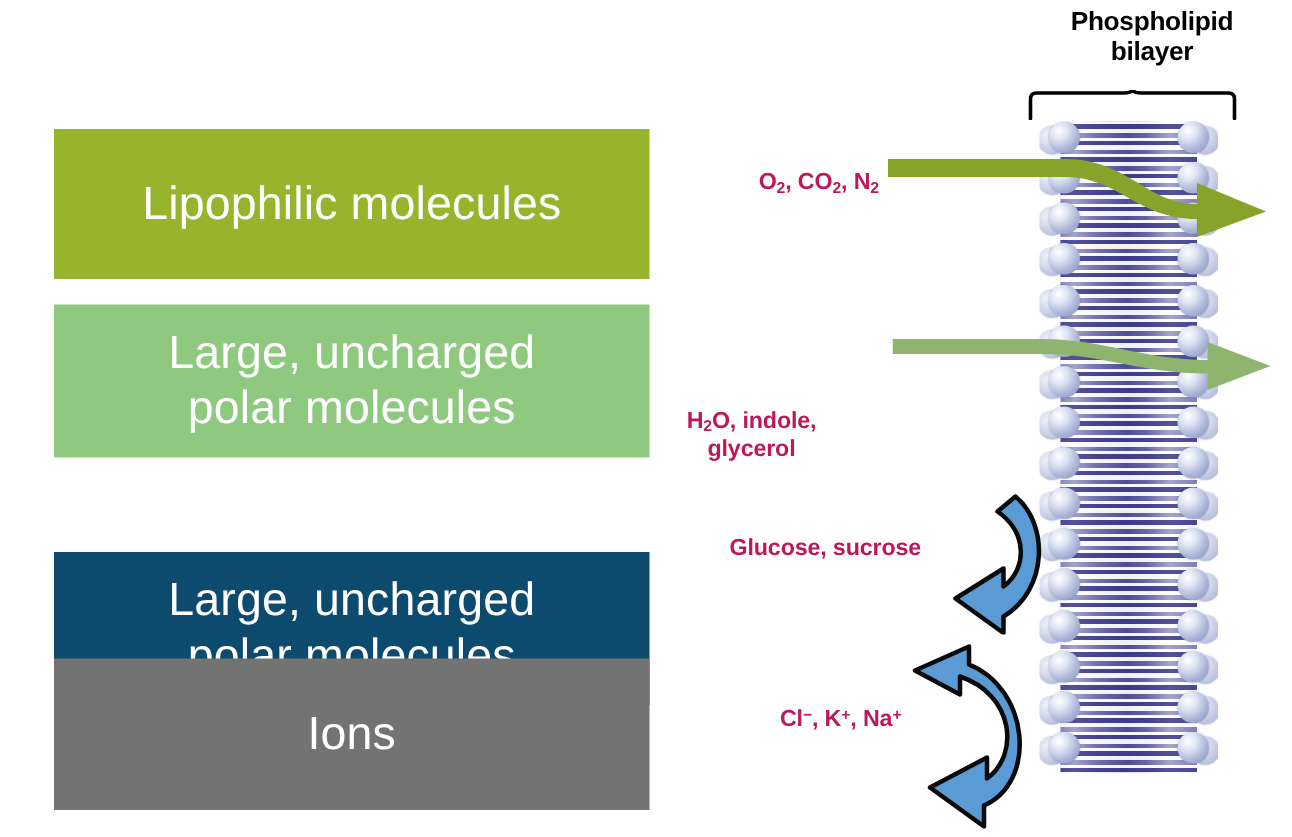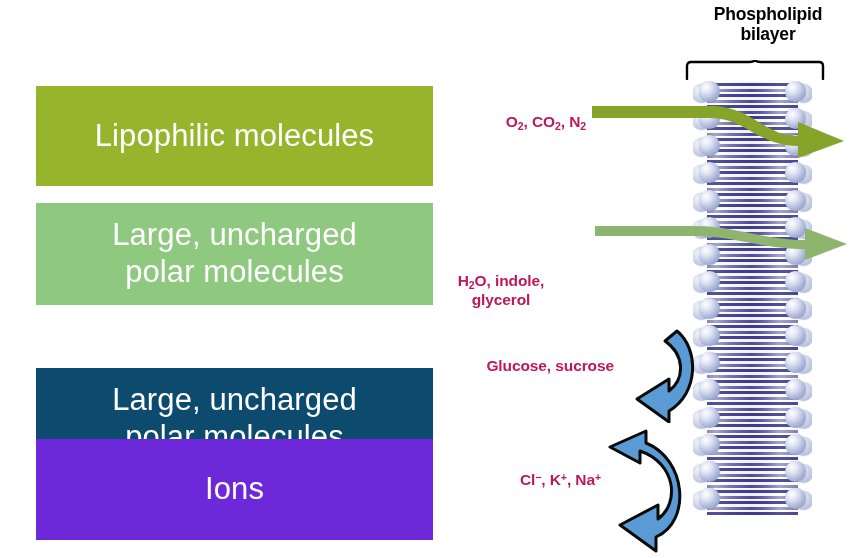--- a/index.html
+++ b/index.html
@@ -29,21 +29,21 @@
     color: #ffffff;
     font-size: 31px;
     line-height: 1.18;
     font-weight: 400;
     letter-spacing: 0.1px;
     padding: 2px 8px;
   }
   #box-lipophilic      { top: 86px;  height: 100px; background: #96b42c; }
   #box-small-polar     { top: 203px; height: 102px; background: #8ec97f; }
   #box-large-polar     { top: 320px; height: 102px; background: #0c4a6e; margin-top: 48px; }
-  #box-ions            { top: 439px; height: 101px; background: #6d28d9; }
+  #box-ions            { top: 439px; height: 101px; background: #737373; }
 
   
   #diagram-panel {
     position: absolute;
     left: 418px; top: 0; width: 443px; height: 558px;
   }
 
   #bilayer-title {
     position: absolute;
     left: 255px; top: 4px; width: 190px;

